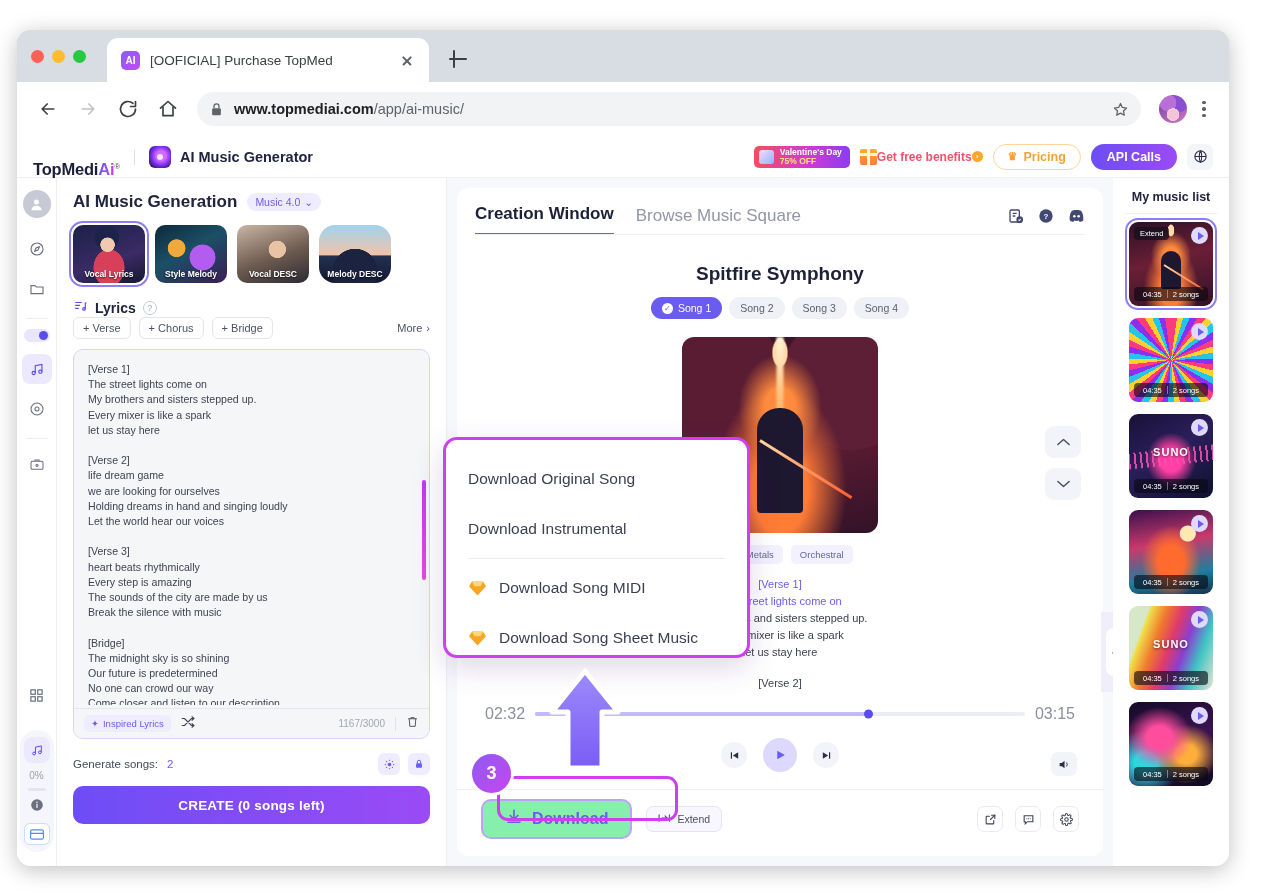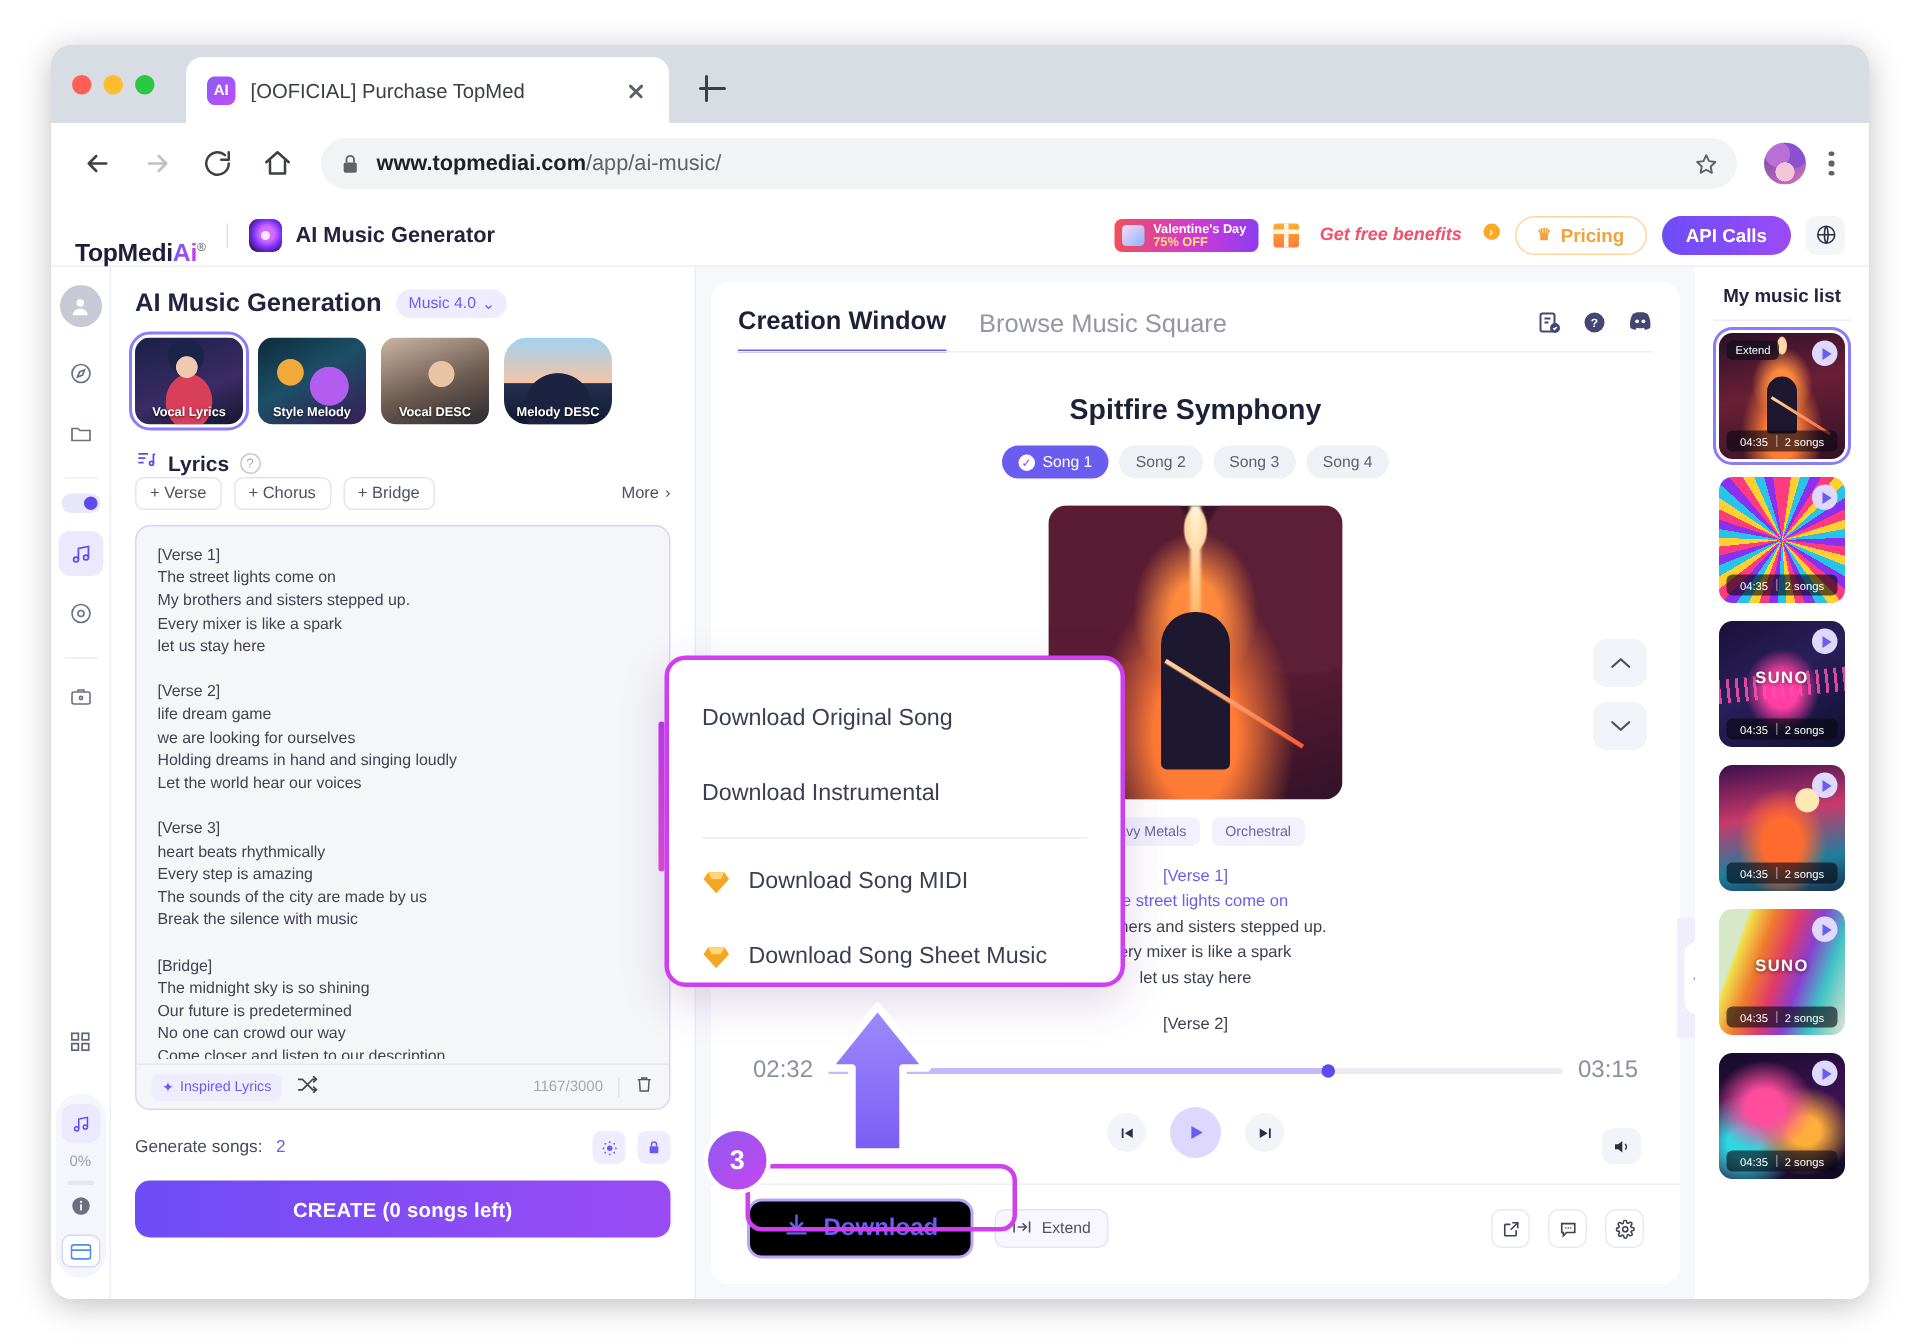--- a/index.html
+++ b/index.html
@@ -6,21 +6,21 @@
   html, body {
     width: 1280px; height: 896px;
     font-family: "Liberation Sans", sans-serif;
     background: #ffffff;
     overflow: hidden;
   }
 
   
   #window {
     position: absolute;
-    left: 34px; top: 30px;
+    left: 17px; top: 30px;
     width: 1212px; height: 836px;
     background: #d8dce3;
     border-radius: 14px;
     overflow: hidden;
     box-shadow: 0 4px 22px rgba(0,0,0,.25);
   }
 
   
   .tabstrip {
     position: absolute; left: 0; top: 0;
@@ -130,22 +130,22 @@
   .promo {
     height: 22px; border-radius: 5px; padding: 0 8px 0 26px;
     background: linear-gradient(90deg,#f0505a,#d23ad2 55%,#8c3df0);
     color: #fff; font-size: 8.5px; font-weight: bold; line-height: 1.05;
     display: flex; flex-direction: column; justify-content: center;
     position: relative; overflow: hidden;
   }
   .promo::before{content:"";position:absolute;left:5px;top:4px;width:15px;height:14px;border-radius:3px;
     background:linear-gradient(135deg,#ffd8f3,#8ab6ff);}
   .promo .p2 { color: #ffe27a; }
-  .gift { display:flex; align-items:flex-start; gap:14px; font-size: 12px; font-weight: bold;
-          color: #f0526b; font-style: italic; }
+  .gift { display:flex; align-items:center; gap:0; font-size: 12px; font-weight: bold;
+          color: #f0526b; }
   .gift .gicon { width:17px;height:16px;background:linear-gradient(#ffb02e,#ff7a3d);border-radius:2px;position:relative;}
   .gift .gicon::before{content:"";position:absolute;left:7px;top:0;width:3px;height:16px;background:#fff6e0;}
   .gift .gicon::after{content:"";position:absolute;left:0;top:4px;width:17px;height:3px;background:#fff6e0;}
   .gdot{width:11px;height:11px;border-radius:50%;background:#ffa827;color:#fff;font-size:8px;display:flex;align-items:center;justify-content:center;}
   .pricing {
     height: 26px; border: 1px solid #ffd59b; border-radius: 13px;
     display: flex; align-items: center; gap: 6px; padding: 0 14px;
     color: #f0a33a; font-size: 12.5px; font-weight: bold;
   }
   .crown { font-size: 11px; }
@@ -319,21 +319,21 @@
   .pknob { position:absolute; left: 68%; top:50%; width:9px; height:9px; margin-left:-4.5px;
            transform: translateY(-50%); border-radius:50%; background:#5b4cf0; }
   .playctl { position:absolute; left:0; right:0; bottom: 84px; display:flex; align-items:center; justify-content:center; gap:16px; }
   .rnd { width:26px;height:26px;border-radius:50%;background:#f3f4f9;display:flex;align-items:center;justify-content:center;color:#2b2f45;}
   .playbig { width:34px;height:34px;border-radius:50%;background:#ddd8fd;display:flex;align-items:center;justify-content:center;}
   .vol { position:absolute; right:26px; bottom: 80px; width:26px;height:24px;border-radius:7px;background:#f3f4f9;
          display:flex;align-items:center;justify-content:center;}
   .footsep { position:absolute; left:0; right:0; bottom:66px; height:1px; background:#eef0f5; }
   .footbar { position:absolute; left:0; right:0; bottom: 10px; height: 54px; display:flex; align-items:center; padding: 0 24px; gap: 14px; }
   .dlbtn {
-    height: 40px; border-radius: 10px; border: 2px solid #b9a4f9; background:#000000;
+    height: 40px; border-radius: 10px; border: 2px solid #b9a4f9; background:#86efac;
     padding: 0 22px; display:flex; align-items:center; gap: 9px;
     color:#6b5cf0; font-size: 16px; font-weight: bold;
   }
   .extbtn { height: 26px; border-radius:7px; border:1px solid #e5e3f8; background:#f8f7ff;
             padding: 0 11px; display:flex; align-items:center; gap:6px; color:#4b5163; font-size:10.5px; }
   .footicons { margin-left:auto; display:flex; gap: 12px; }
   .fi { width: 26px; height: 26px; border-radius:7px; border:1px solid #e8eaf0;
         display:flex;align-items:center;justify-content:center; color:#3d4255; background:#fff;}
 
   

